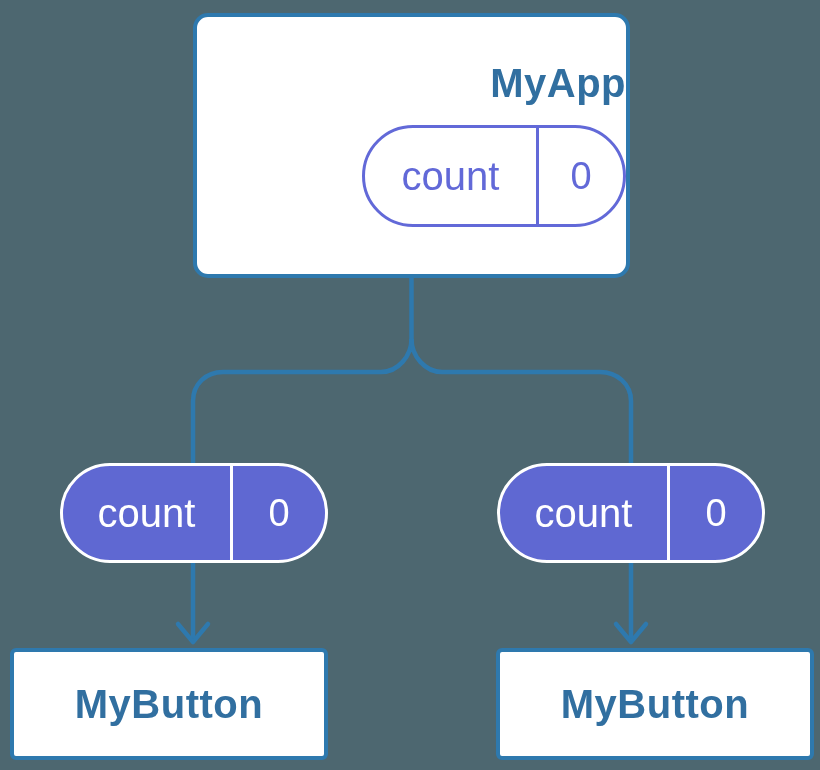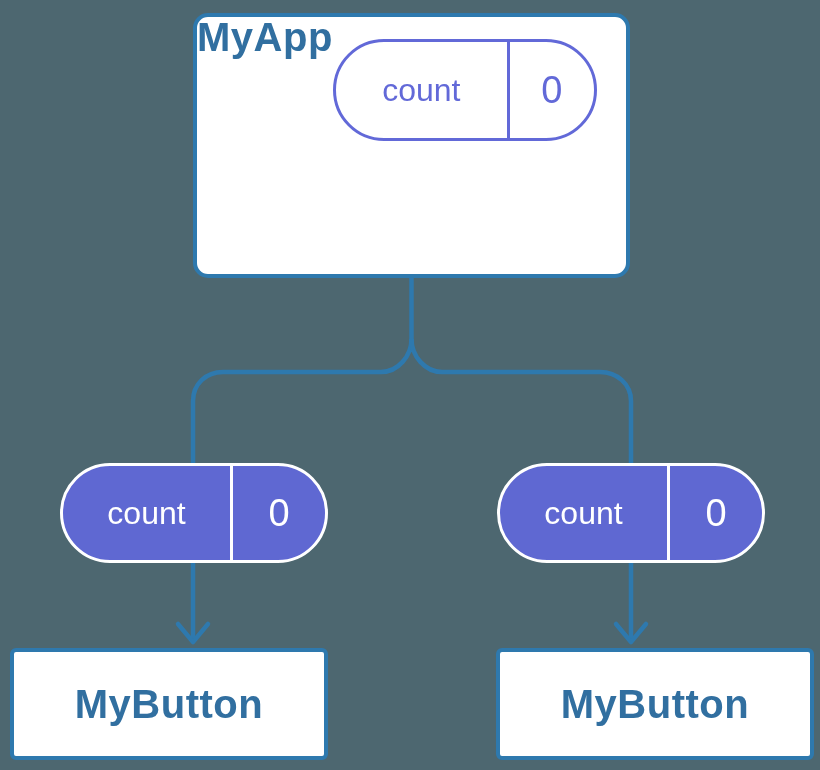--- a/index.html
+++ b/index.html
@@ -24,21 +24,22 @@
   .arrowhead{fill:none;stroke:var(--connector-blue);stroke-width:4.5;stroke-linecap:round;stroke-linejoin:round;}
 
   .card{
     position:absolute;z-index:2;box-sizing:border-box;
     background:var(--card-white);
     border:4px solid var(--connector-blue);
     border-radius:15px;
   }
   .root-card{
     left:193px;top:13px;width:437px;height:265px;
-    display:flex;flex-direction:row;align-items:flex-start;
+    display:flex;flex-direction:column;align-items:flex-end;
+    padding-top:46px;
   }
   .card-title{
     color:var(--component-title-blue);
     font-size:40px;font-weight:600;letter-spacing:0.5px;
     line-height:1;white-space:nowrap;
   }
   .child-card{
     width:318px;height:112px;border-radius:6px;
     display:flex;align-items:center;justify-content:center;
   }
@@ -62,21 +63,21 @@
     width:268px;height:100px;border-radius:50px;
     background:var(--state-fill-purple);
     border:3px solid #FFFFFF;
     color:#FFFFFF;
   }
   .pill-solid .pill-name{border-right:3px solid #FFFFFF;}
   .pill-solid-left{left:60px;}
   .pill-solid-right{left:497px;}
   .pill-name{
     flex:1;display:flex;align-items:center;justify-content:center;
-    font-size:32px;line-height:1;
+    font-size:40px;line-height:1;
   }
   .pill-outline .pill-value{width:84px;}
   .pill-value{
     width:92px;display:flex;align-items:center;justify-content:center;
     font-size:38px;line-height:1;
   }
 </style>
 </head>
 <body>
 

